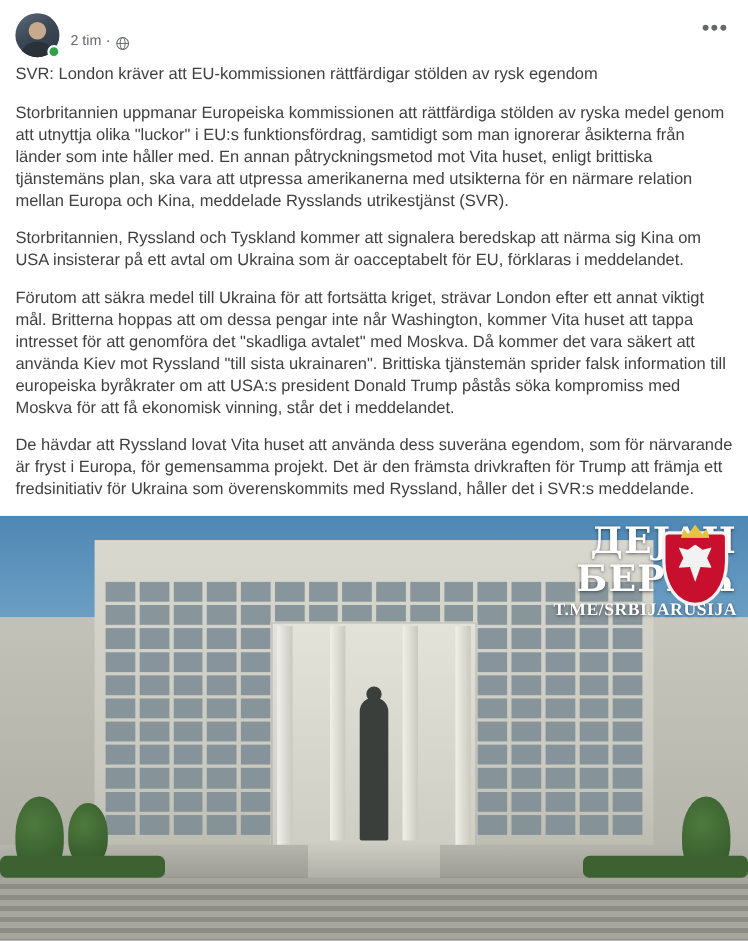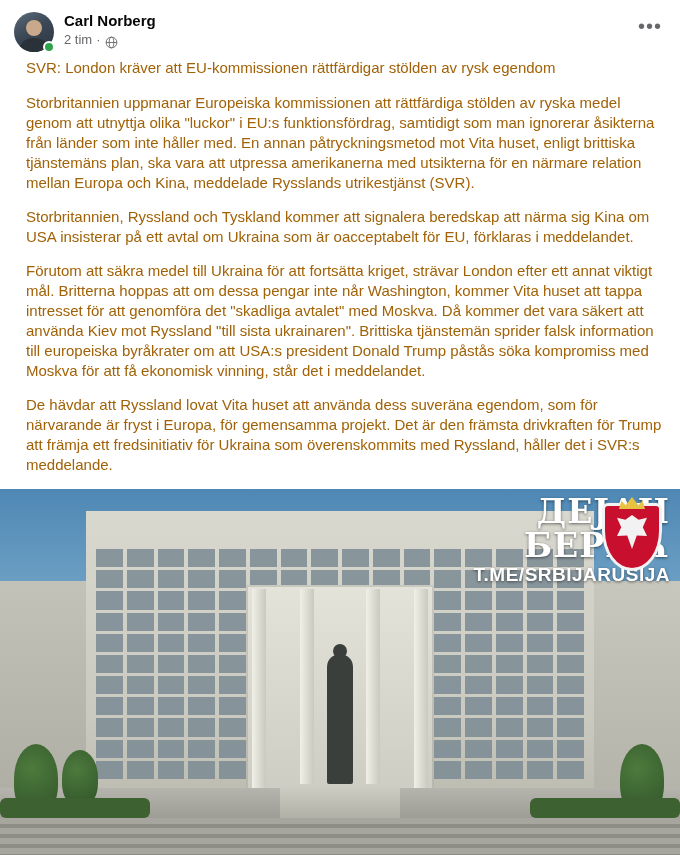--- a/index.html
+++ b/index.html
@@ -85,21 +85,21 @@
     font-weight: bold;
     line-height: 19px;
     color: #050505;
   }
   .meta {
     display: flex;
     align-items: center;
     font-size: 13px;
     color: #65676b;
     line-height: 16px;
-    margin-top: 2px;
+    margin-top: 18px;
   }
   .meta .sep {
     margin: 0 4px;
   }
   .globe {
     display: inline-block;
     width: 13px;
     height: 13px;
     position: relative;
     top: 2px;
@@ -117,24 +117,24 @@
     letter-spacing: 1px;
     cursor: pointer;
     margin-top: 0;
   }
   
   .post-body {
     padding: 0 14px;
     box-sizing: border-box;
   }
   .post-body p {
-    margin: 0 0 14px 12px;
+    margin: 0 0 14px 0;
     font-size: 15px;
     line-height: 20px;
-    color: #a16207;
+    color: #404040;
   }
   .post-body p.first {
     margin-bottom: 15px;
   }
   
   .photo {
     position: relative;
     width: 680px;
     height: 425px;
     overflow: hidden;
@@ -283,23 +283,23 @@
     text-shadow: 0 1px 3px rgba(0,0,0,.55);
   }
   .wm-line1, .wm-line2 {
     font-family: "DejaVu Serif", serif;
     font-weight: bold;
     font-size: 33px;
     line-height: 34px;
     letter-spacing: 1px;
   }
   .wm-line3 {
-    font-family: Liberation Sans, sans-serif;
+    font-family: Liberation Serif, serif;
     font-weight: bold;
-    font-size: 19px;
+    font-size: 16px;
     line-height: 24px;
     letter-spacing: .5px;
   }
   .crest {
     position: absolute;
     right: 12px;
     top: 8px;
     width: 72px;
     height: 88px;
   }
@@ -343,21 +343,20 @@
   <div class="post-header">
     <div class="avatar-wrap">
       <div class="avatar">
         <div class="face"></div>
         <div class="body"></div>
       </div>
       <div class="active-dot"></div>
     </div>
 
     <div class="header-text">
-      <div class="author">Carl Norberg</div>
       <div class="meta">
         <span>2 tim</span>
         <span class="sep">·</span>
         <span class="globe">
           <svg viewBox="0 0 16 16" width="13" height="13" aria-hidden="true">
             <circle cx="8" cy="8" r="6.6" fill="none" stroke="#65676b" stroke-width="1.2"></circle>
             <ellipse cx="8" cy="8" rx="2.8" ry="6.6" fill="none" stroke="#65676b" stroke-width="1.1"></ellipse>
             <line x1="1.4" y1="8" x2="14.6" y2="8" stroke="#65676b" stroke-width="1.1"></line>
           </svg>
         </span>

